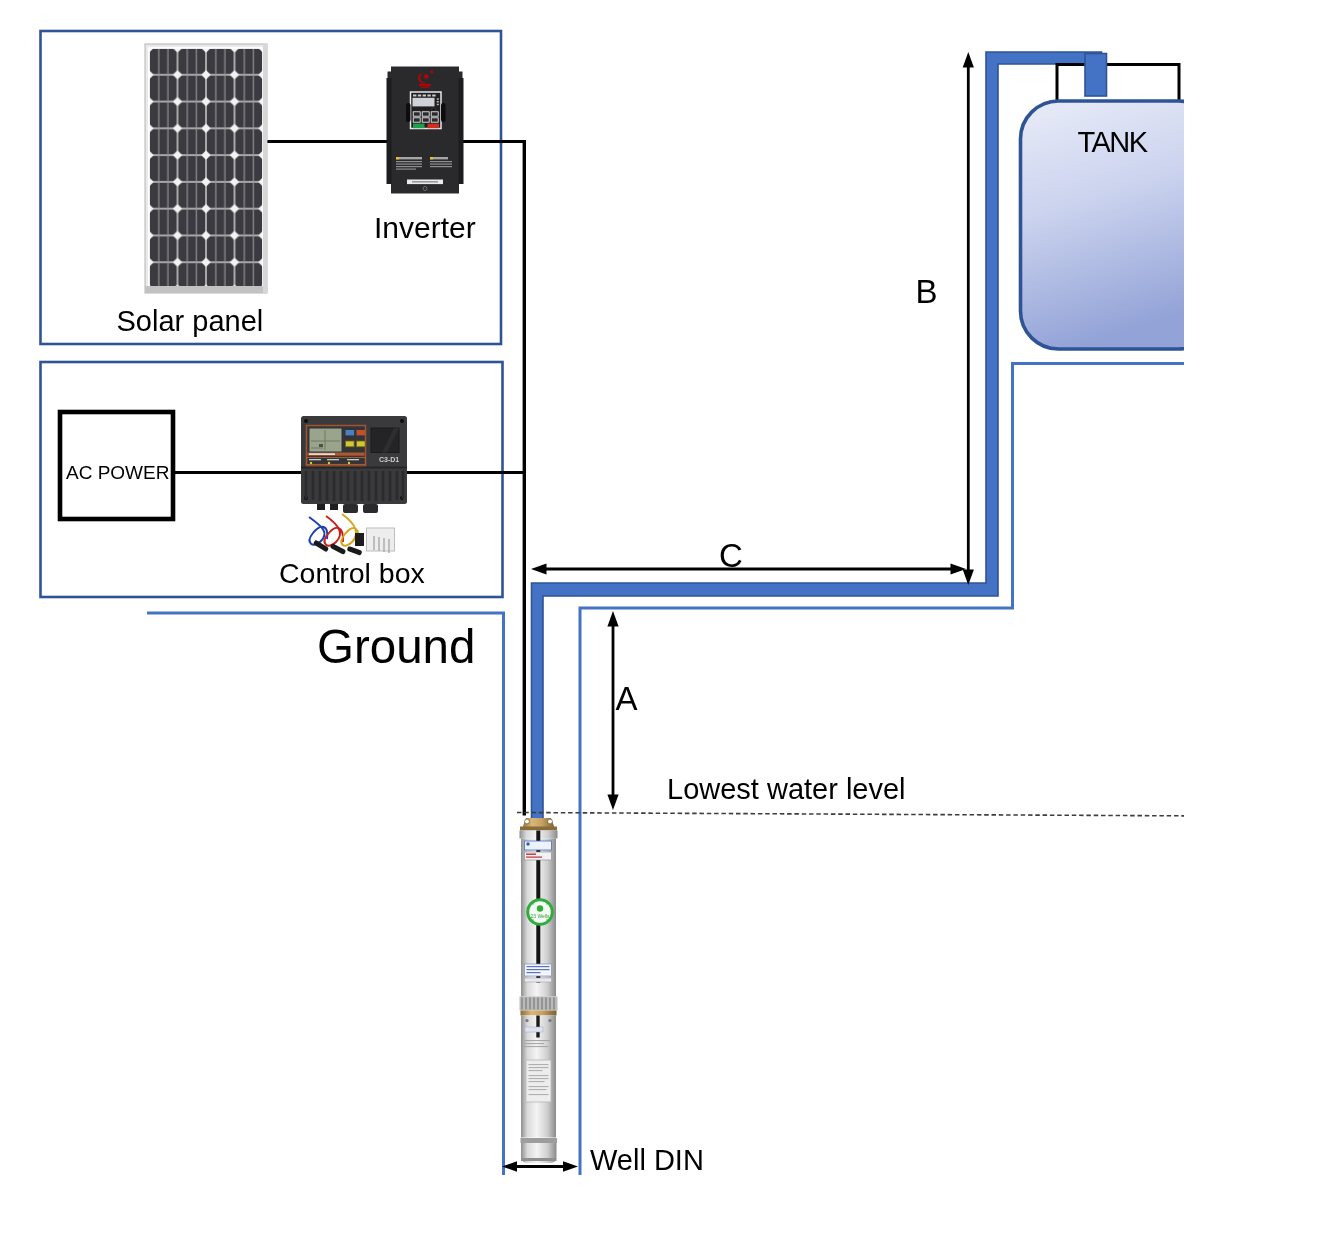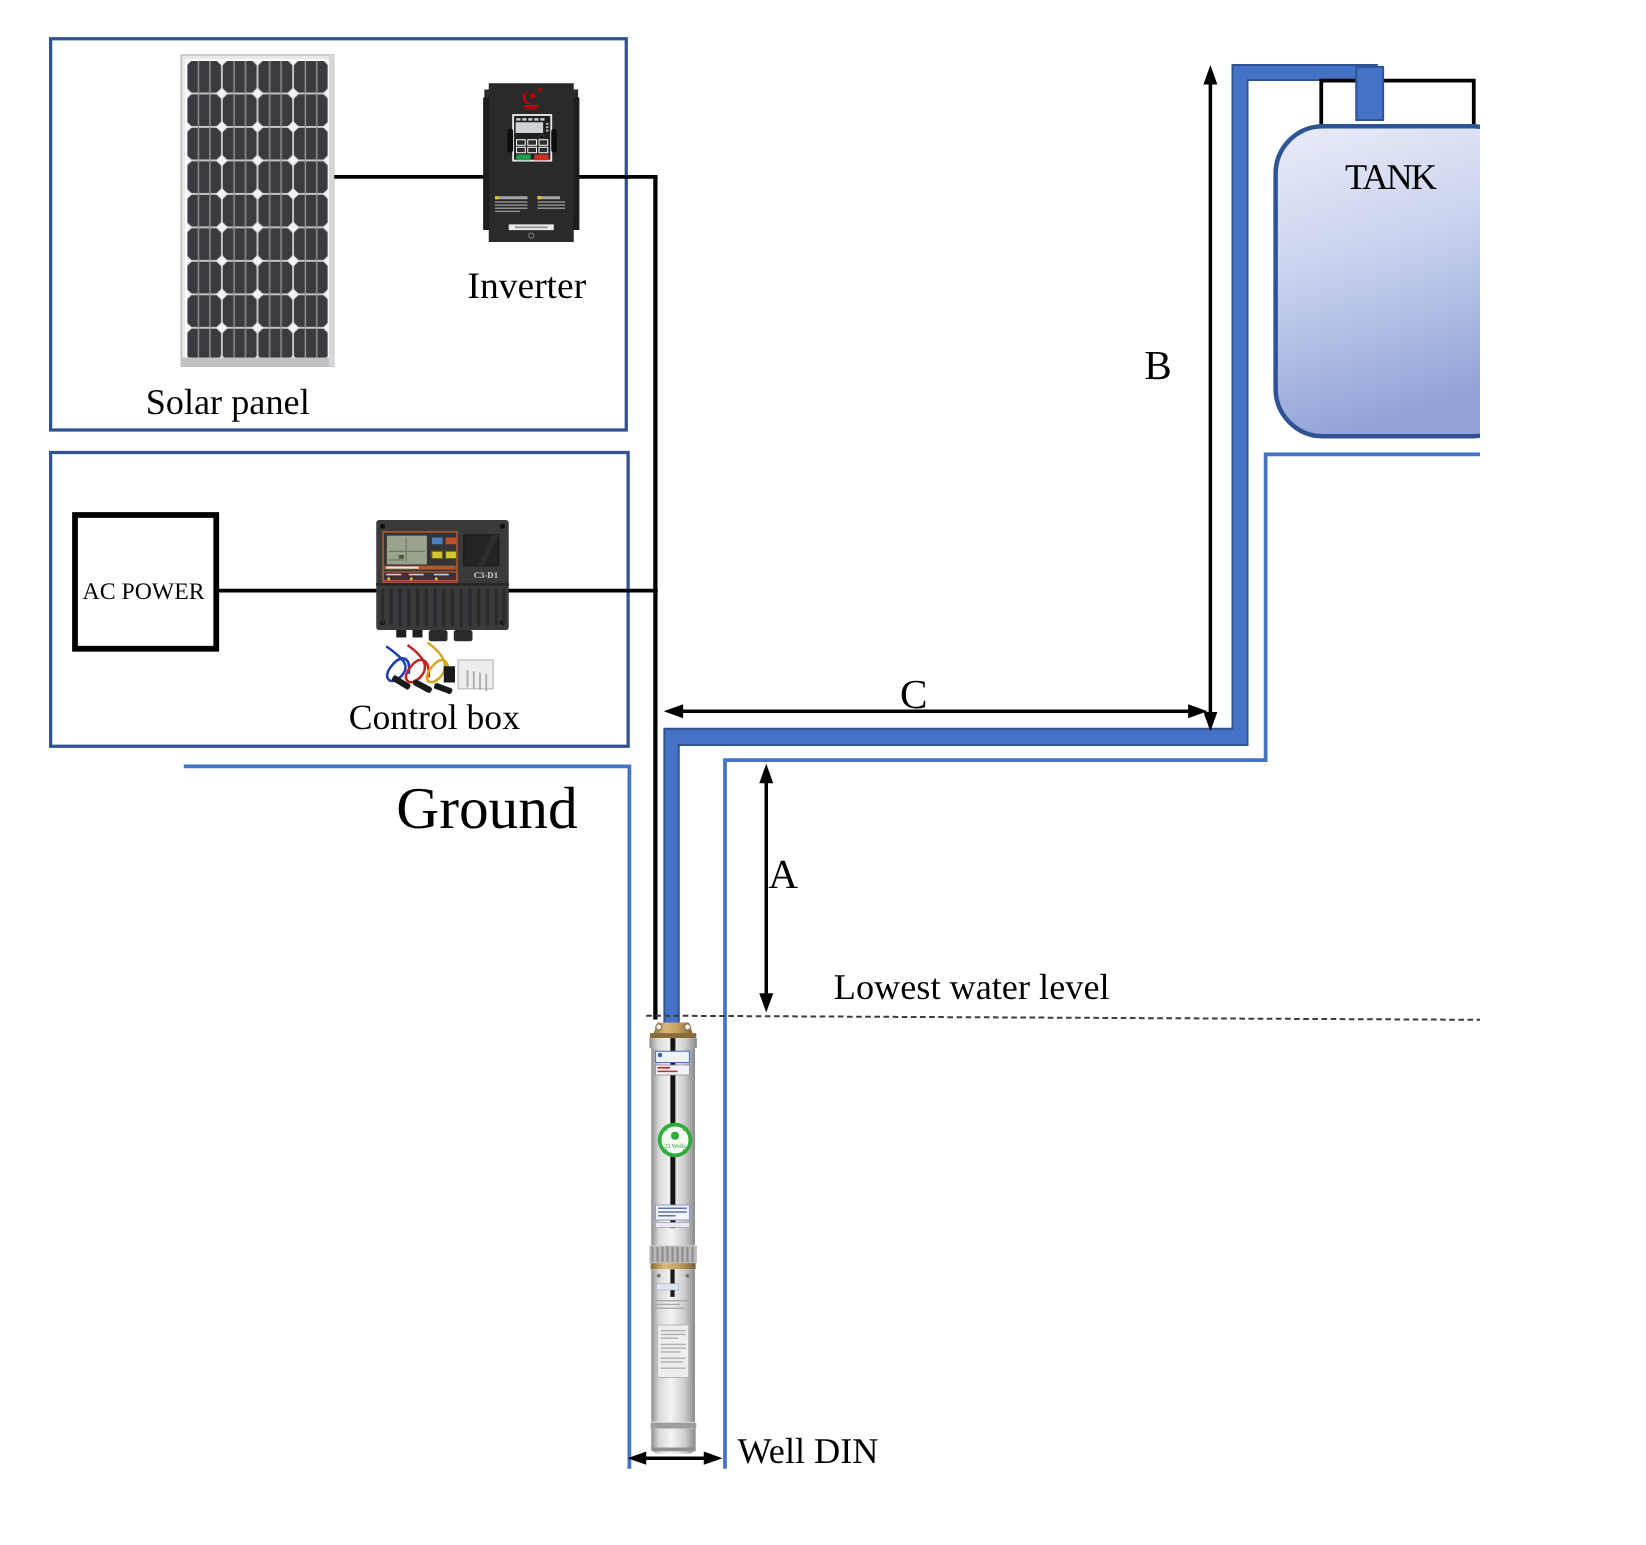--- a/index.html
+++ b/index.html
@@ -1,17 +1,17 @@
 <!DOCTYPE html>
 <html><head>
 <meta charset="utf-8">
 <style>
 html,body{margin:0;padding:0;background:#ffffff;}
 #page{position:relative;width:1184px;height:1236px;background:#ffffff;overflow:hidden;
-font-family:Liberation Serif, serif;}
+font-family:Liberation Sans, sans-serif;}
 svg{position:absolute;left:0;top:0;}
 </style>
 </head>
 <body>
 <div id="page">
 <svg width="1317" height="1236" viewBox="0 0 1317 1236">
 <defs>
 <linearGradient id="tankg" x1="0" y1="0" x2="0.25" y2="1">
  <stop offset="0" stop-color="#E9ECF8"></stop>
  <stop offset="0.45" stop-color="#CBD3EE"></stop>

